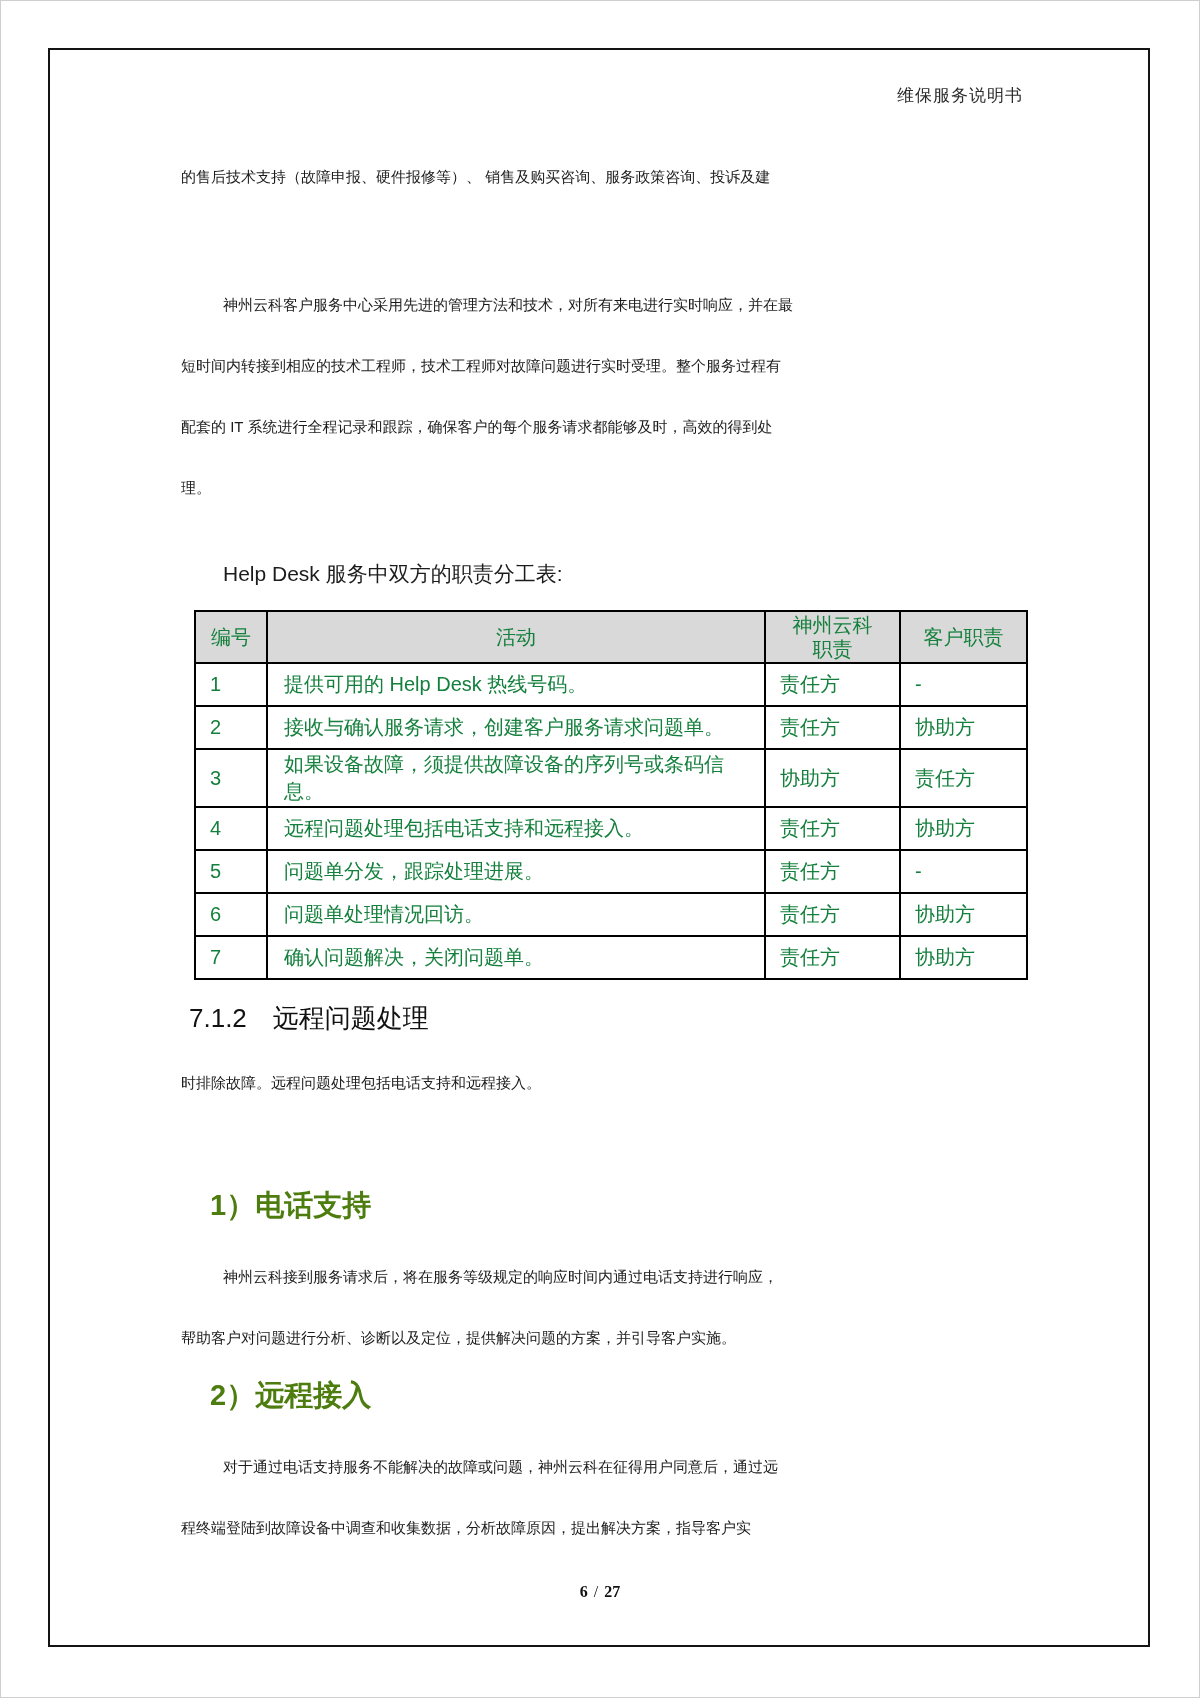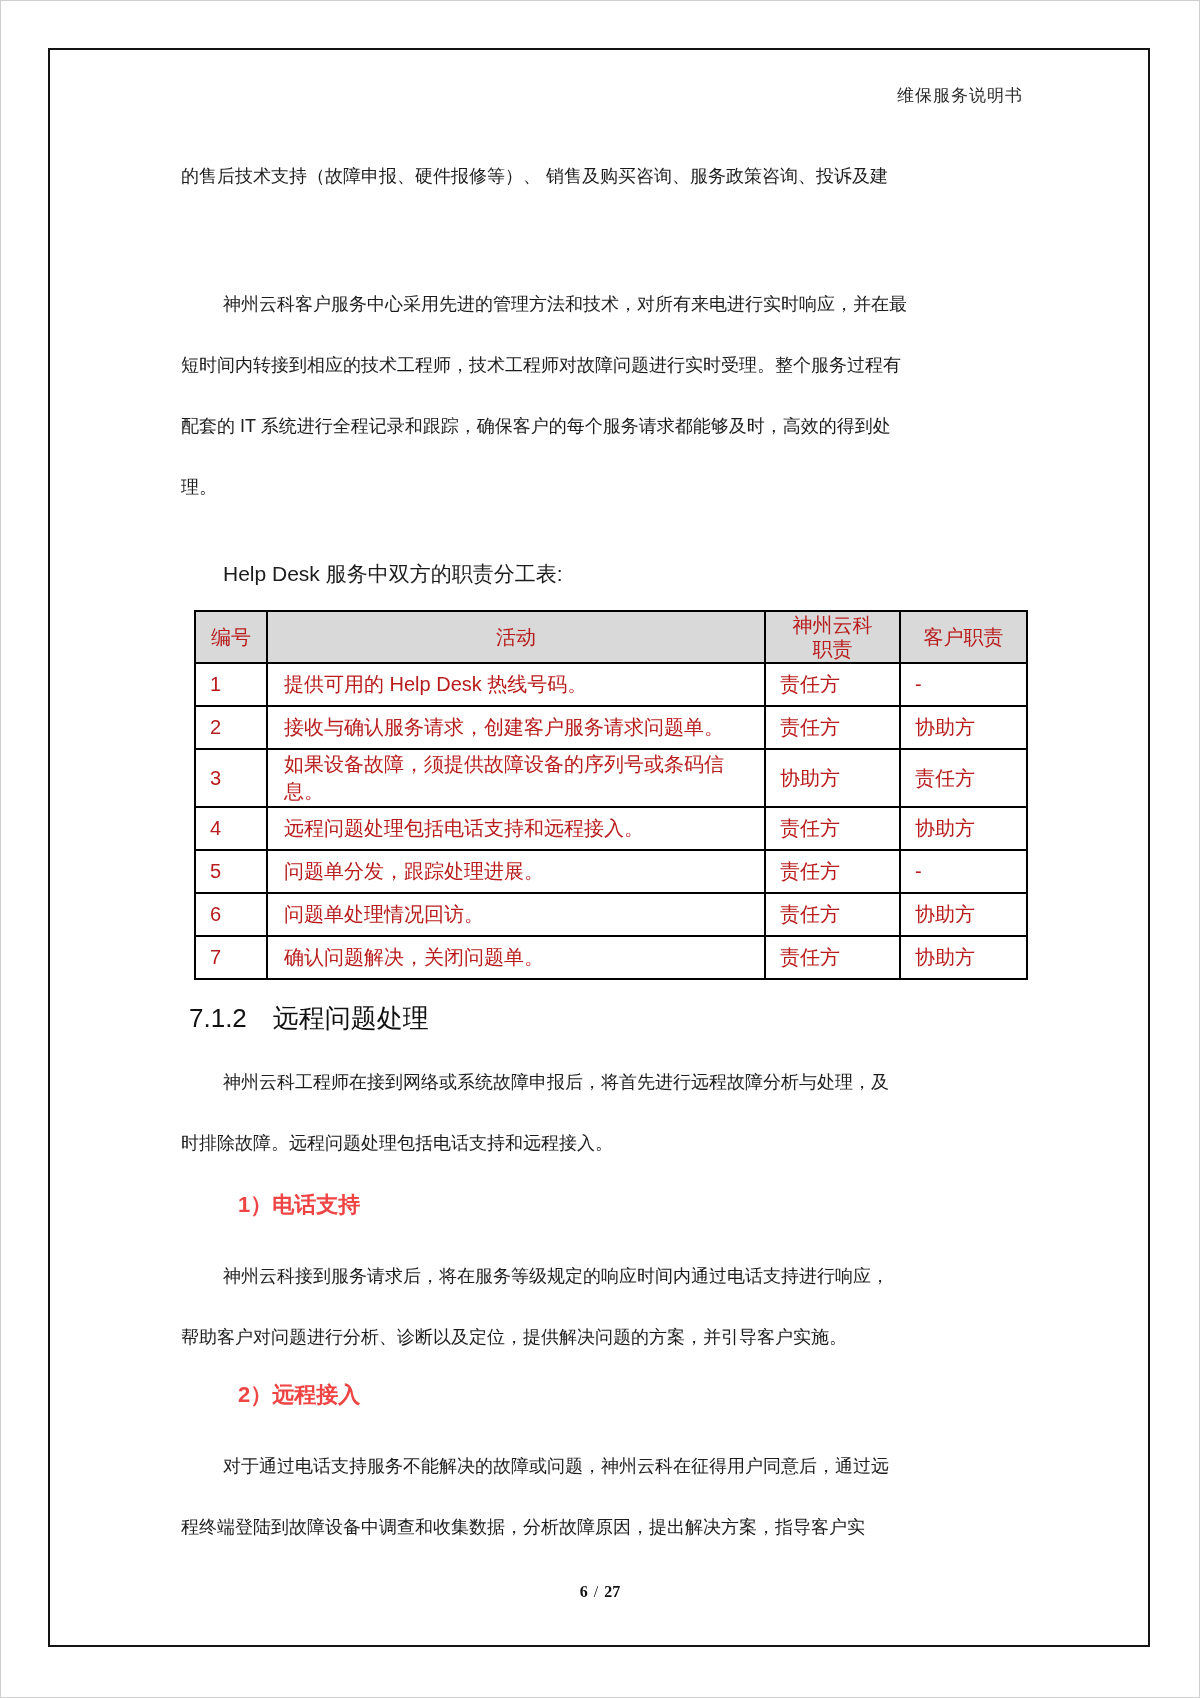--- a/index.html
+++ b/index.html
@@ -28,21 +28,21 @@
     top: 84px; right: 177px;
     font-family: "Liberation Serif", serif;
     font-size: 17px;
     letter-spacing: 1px;
     color: #2b2b2b;
   }
   .para {
     position: absolute;
     left: 181px;
     width: 845px;
-    font-size: 18px;
+    font-size: 15px;
     line-height: 61px;
     white-space: nowrap;
     color: #1c1c1c;
   }
   .para .line { height: 61px; }
   .para .indent { padding-left: 42px; }
   .caption {
     position: absolute;
     left: 181px; top: 557px;
     font-size: 21px;
@@ -51,21 +51,21 @@
     white-space: nowrap;
     color: #1c1c1c;
   }
   table.resp-table {
     position: absolute;
     left: 194px; top: 610px;
     width: 832px;
     border-collapse: collapse;
     table-layout: fixed;
     font-size: 20px;
-    color: #b91c1c;
+    color: #15803d;
   }
   table.resp-table td, table.resp-table th {
     border: 2px solid #000;
     vertical-align: middle;
     font-weight: normal;
     box-sizing: border-box;
     overflow: hidden;
   }
   table.resp-table th {
     background: #d9d9d9;
@@ -86,26 +86,26 @@
     left: 181px; top: 1000px;
     font-size: 26px;
     line-height: 36px;
     white-space: nowrap;
     color: #111;
     margin-left: 8px;
   }
   .section-heading .sec-num { margin-right: 26px; }
   .sub-heading {
     position: absolute;
-    left: 238px;
-    font-size: 22px;
+    left: 210px;
+    font-size: 29px;
     line-height: 30px;
     font-weight: bold;
     white-space: nowrap;
-    color: #ef4444;
+    color: #4d7c0f;
   }
   .footer {
     position: absolute;
     left: 0; top: 1583px;
     width: 1200px;
     text-align: center;
     font-family: "Liberation Serif", serif;
     font-size: 16px;
     color: #111;
   }
@@ -190,21 +190,20 @@
     <td class="c-role">协助方</td>
   </tr>
 </tbody>
   </table>
 
 <div class="section-heading">
   <span class="sec-num">7.1.2</span><span>远程问题处理</span>
 </div>
 
 <div class="para" style="top:1052px">
-  <div class="line indent">神州云科工程师在接到网络或系统故障申报后，将首先进行远程故障分析与处理，及</div>
   <div class="line">时排除故障。远程问题处理包括电话支持和远程接入。</div>
 </div>
 
 <div class="sub-heading" style="top:1190px">1）电话支持</div>
 
 <div class="para" style="top:1246px">
   <div class="line indent">神州云科接到服务请求后，将在服务等级规定的响应时间内通过电话支持进行响应，</div>
   <div class="line">帮助客户对问题进行分析、诊断以及定位，提供解决问题的方案，并引导客户实施。</div>
 </div>
 

